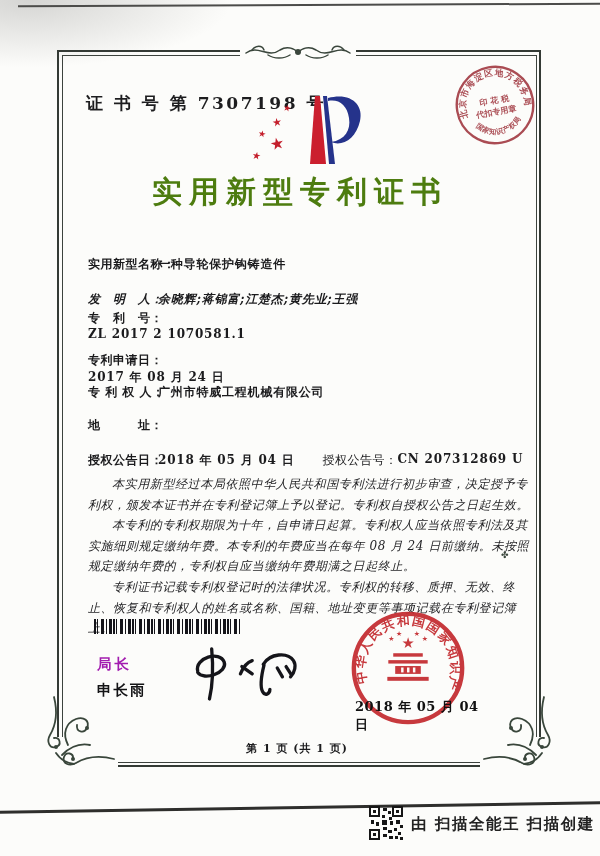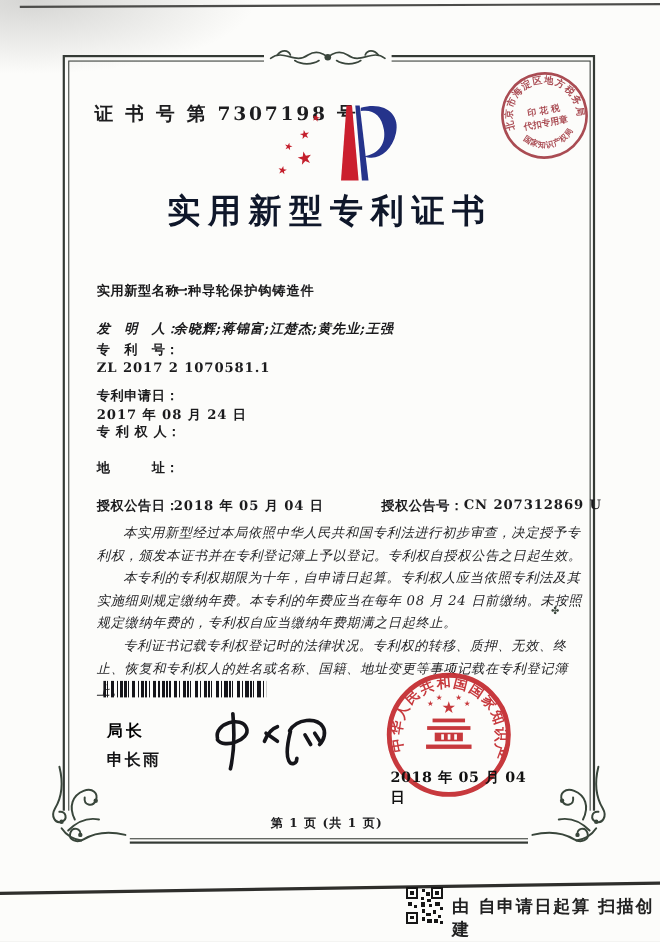--- a/index.html
+++ b/index.html
@@ -25,43 +25,43 @@
 
   
   .logo{left:300px;top:92px;width:70px;height:76px;}
   .logo-star{color:#c41f2c;line-height:1;}
   .ls1{left:283px;top:104px;font-size:9px;transform:rotate(14deg);}
   .ls2{left:272px;top:117px;font-size:11px;transform:rotate(-10deg);}
   .ls3{left:258px;top:130px;font-size:9px;transform:rotate(12deg);}
   .ls4{left:270px;top:136px;font-size:16px;transform:rotate(-12deg);}
   .ls5{left:252px;top:151px;font-size:10px;transform:rotate(10deg);}
 
-  .doc-title{left:0;top:172px;width:600px;text-align:center;font-size:30px;font-weight:700;letter-spacing:7px;color:#0f172a;}
+  .doc-title{left:0;top:172px;width:600px;text-align:center;font-size:30px;font-weight:700;letter-spacing:7px;color:#4d7c0f;}
 
   
   .tax-stamp{left:452px;top:62px;width:86px;height:86px;transform:rotate(-10deg);opacity:.85;}
   .tax-stamp text{fill:#9c2e37;font-weight:600;}
 
   
   .field-row{left:88px;display:flex;font-size:12px;font-weight:600;letter-spacing:.5px;color:#1b1b1d;}
   .field-row .lbl{flex:none;width:70px;white-space:nowrap;}
   .field-row .val{font-weight:700;letter-spacing:.8px;}
   .f0{top:256px;} .f1{top:291px;font-style:italic;} .f2{top:310px;flex-direction:column;} .f3{top:352px;flex-direction:column;} .f4{top:384px;}
   .f5{top:417px;align-items:flex-end;} .f5 .val{width:336px;line-height:17px;}
   .f6{top:452px;width:470px;}
-  .grant-lbl{margin-left:52px;font-weight:700;white-space:nowrap;}
+  .grant-lbl{margin-left:28px;font-weight:400;white-space:nowrap;}
   .grant-val{font-weight:700;letter-spacing:.8px;}
 
   
   .paras{left:88px;top:474px;width:446px;font-size:12px;line-height:20.6px;font-style:italic;letter-spacing:.6px;color:#1f1f22;}
   .paras p{margin:0;text-indent:2em;}
 
   .barcode{left:94px;top:619px;width:148px;height:15px;background-image:repeating-linear-gradient(90deg,#15151a 0 2px,transparent 2px 3px,#15151a 3px 4px,transparent 4px 7px,#15151a 7px 10px,transparent 10px 12px,#15151a 12px 13px,transparent 13px 15px,#15151a 15px 18px,transparent 18px 19px);}
 
-  .signer-title{left:97px;top:655px;font-size:14.5px;font-weight:700;color:#000000;letter-spacing:3px;font-family:"DejaVu Sans","Liberation Sans",sans-serif;}
+  .signer-title{left:97px;top:655px;font-size:14.5px;font-weight:700;color:#a21caf;letter-spacing:3px;font-family:"DejaVu Sans","Liberation Sans",sans-serif;}
   .signer-name{left:97px;top:681px;font-size:14.5px;font-weight:700;color:#141416;letter-spacing:2px;font-family:"DejaVu Sans","Liberation Sans",sans-serif;}
   .signature{left:180px;top:640px;width:140px;height:70px;}
 
   
   .seal{left:344px;top:604px;width:128px;height:128px;opacity:.92;}
   .seal-date{left:355px;top:698px;width:130px;font-size:13px;font-weight:600;color:#111;letter-spacing:.5px;z-index:5;}
   .page-footer{left:57px;top:741px;width:480px;text-align:center;font-size:11px;font-weight:600;letter-spacing:1px;color:#1c1c1e;}
 
   
   .qr{left:369px;top:806px;width:34px;height:34px;}
@@ -164,20 +164,21 @@
   <div class="abs field-row f2">
     <span class="lbl">专　利　号：</span>
     <span class="val">ZL 2017 2 1070581.1</span>
   </div>
   <div class="abs field-row f3">
     <span class="lbl">专利申请日：</span>
     <span class="val">2017 年 08 月 24 日</span>
   </div>
   <div class="abs field-row f4">
     <span class="lbl">专 利 权 人：</span>
+    <span class="val">广州市特威工程机械有限公司</span>
   </div>
   <div class="abs field-row f5">
     <span class="lbl">地　　　址：</span>
   </div>
   <div class="abs field-row f6">
     <span class="lbl">授权公告日：</span>
     <span class="val">2018 年 05 月 04 日</span>
     <span class="grant-lbl">授权公告号：</span>
     <span class="grant-val">CN 207312869 U</span>
   </div>
@@ -252,15 +253,15 @@
       <rect x="14" y="20" width="3" height="3"></rect>
         <rect x="18" y="23" width="4" height="3"></rect>
       <rect x="24" y="21" width="3" height="3"></rect>
         <rect x="28" y="25" width="3" height="3"></rect>
       <rect x="14" y="27" width="3" height="3"></rect>
         <rect x="19" y="29" width="4" height="3"></rect>
       <rect x="25" y="29" width="3" height="3"></rect>
         <rect x="30" y="30" width="3" height="3"></rect>
     </g>
   </svg>
-  <div class="abs scanner-text">由 自申请日起算 扫描创建</div>
+  <div class="abs scanner-text">由 扫描全能王 扫描创建</div>
 
 </div>
 
 </body></html>

